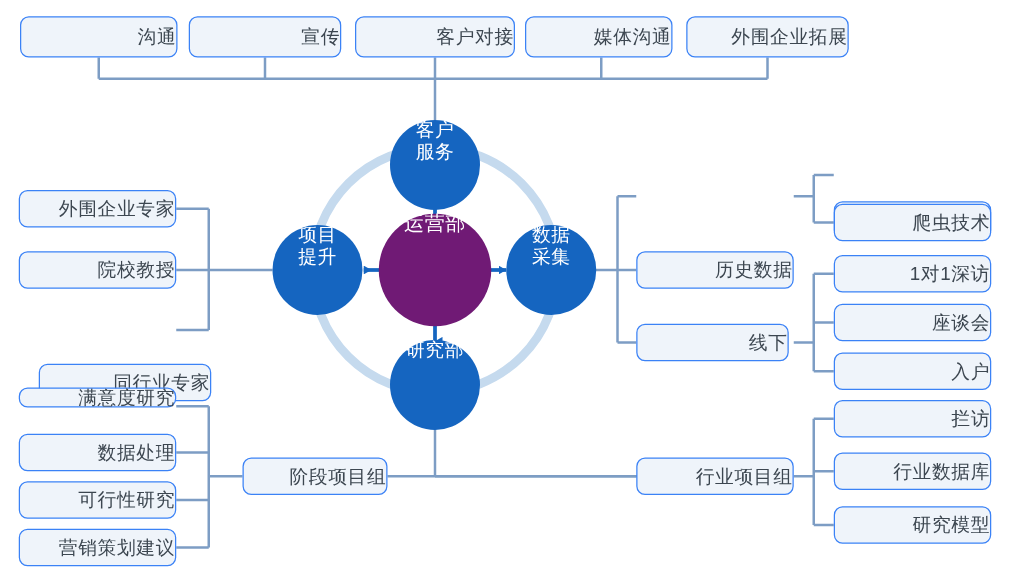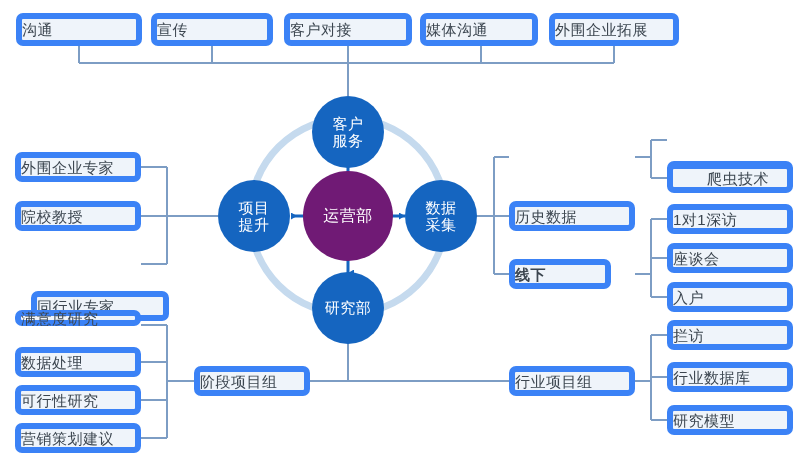--- a/index.html
+++ b/index.html
@@ -19,38 +19,37 @@
     position:absolute;
     left:0; top:0;
     width:810px; height:469px;
     pointer-events:none;
   }
   .node{
     position:absolute;
     box-sizing:border-box;
     display:flex;
     align-items:center;
-    justify-content:flex-start;
+    justify-content:flex-end;
     background:#eff4fa;
-    border:6px solid #3b82f6;
+    border:1px solid #3b82f6;
     border-radius:7px;
     color:#3c4650;
     font-size:15px;
     line-height:1;
     letter-spacing:0.5px;
     white-space:nowrap;
     z-index:3;
   }
   .circle{
     position:absolute;
     box-sizing:border-box;
     display:flex;
     flex-direction:column;
     align-items:center;
-    justify-content:center;
     border-radius:50%;
     color:#ffffff;
     font-size:15px;
     line-height:1.15;
     letter-spacing:0.5px;
     white-space:nowrap;
     z-index:4;
   }
   .circle.blue{ background:#1565c0; }
   .circle.orange{ background:#701a75; font-size:16px; }
@@ -163,21 +162,21 @@
   <div class="node" style="left:15px;top:201px;width:126px;height:30px;">
     <span>院校教授</span>
   </div>
   <div class="node" style="left:31px;top:249px;width:138px;height:30px;margin-top:42px;">
     <span>同行业专家</span>
   </div>
 
   <div class="node" style="left:509px;top:201px;width:126px;height:30px;">
     <span>历史数据</span>
   </div>
-  <div class="node" style="left:509px;top:259px;width:102px;height:30px;font-weight:bold;">
+  <div class="node" style="left:509px;top:259px;width:122px;height:30px;">
     <span>线下</span>
   </div>
 
   <div class="node" style="left:667px;top:125px;width:126px;height:30px;margin-top:36px;">
     <span>大数据</span>
   </div>
   <div class="node" style="left:667px;top:163px;width:126px;height:30px;padding-left:34px;">
     <span>爬虫技术</span>
   </div>
   <div class="node" style="left:667px;top:204px;width:126px;height:30px;">

